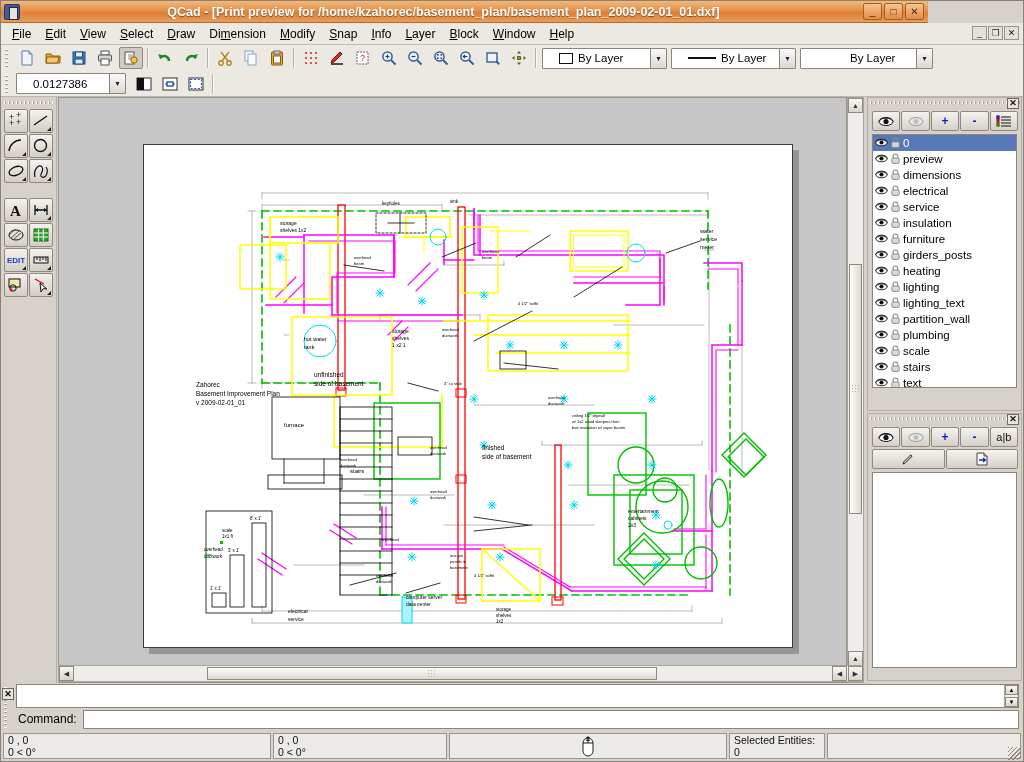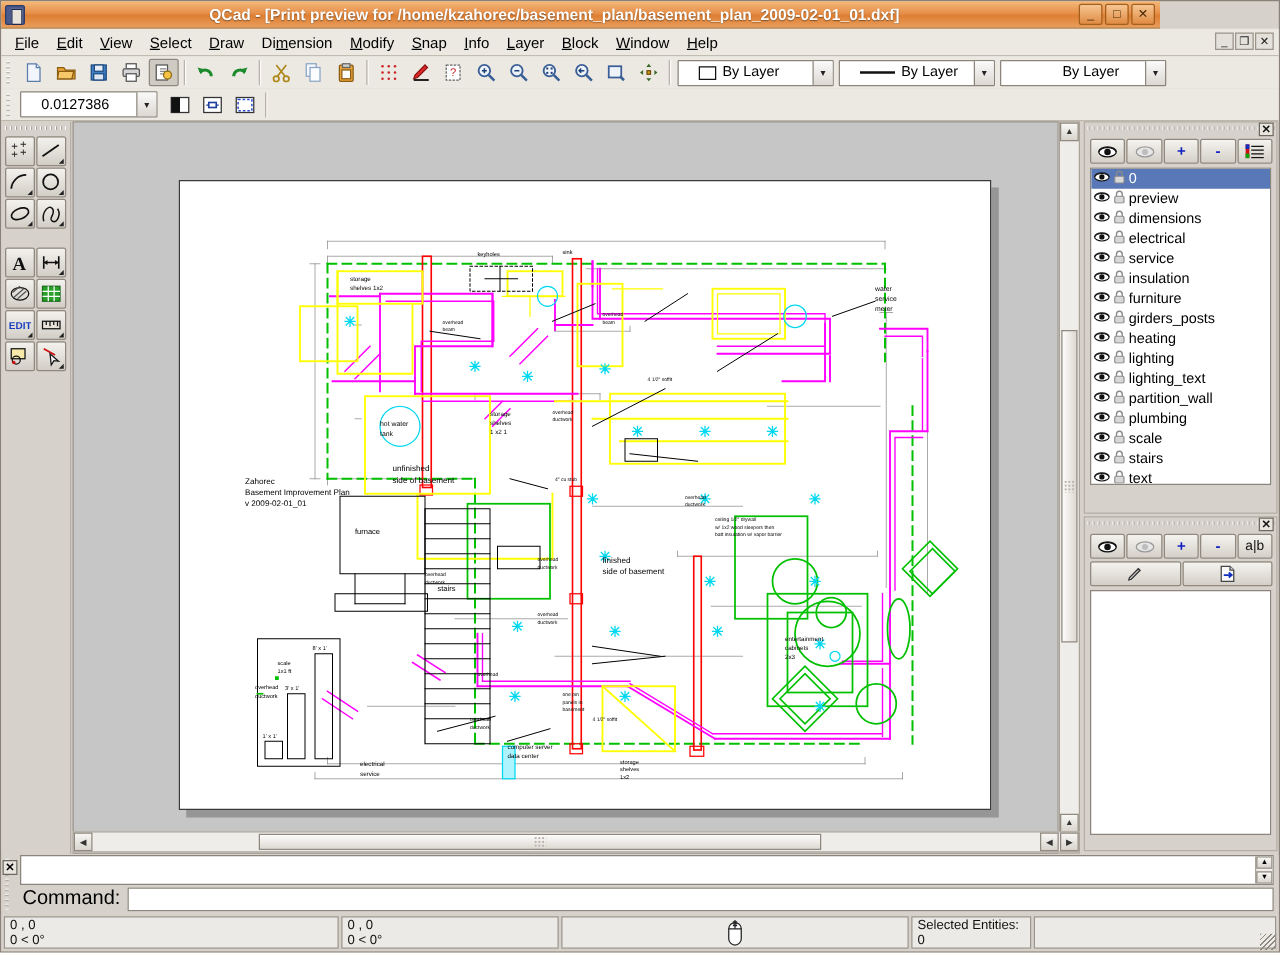--- a/index.html
+++ b/index.html
@@ -248,21 +248,21 @@
     background: #efede9; border-left: 1px solid #a9a39a;
   }
   .log-sb div {
     width: 13px; height: 10px; background: linear-gradient(to bottom,#f8f7f4,#d8d4cd);
     border: 1px solid #908a80; font-size: 6px; text-align: center; line-height: 8px;
   }
   .cmdrow {
     position: absolute; left: 15px; top: 25px; width: 1003px; height: 20px;
     display: flex; align-items: center;
   }
-  .cmdlabel { font-size: 16px; padding: 0 6px 0 2px; }
+  .cmdlabel { font-size: 12px; padding: 0 6px 0 2px; }
   .cmdinput {
     flex: 1; height: 19px; background: #fff; border: 1px solid #8b857b;
   }
 
   
   .statusbar {
     position: absolute; left: 0; top: 730px; width: 1022px; height: 30px;
     background: #d6d2cb; display: flex; align-items: center; padding: 2px 2px;
     gap: 2px;
   }

